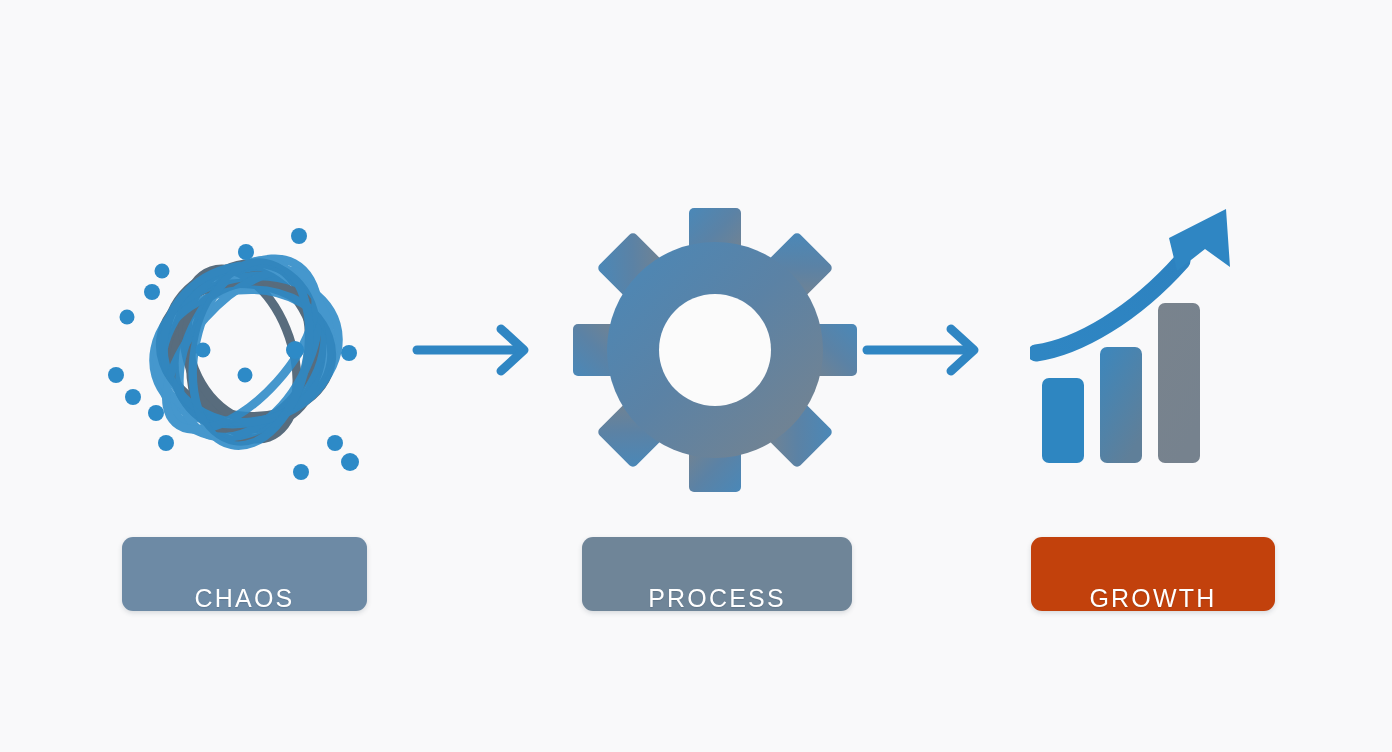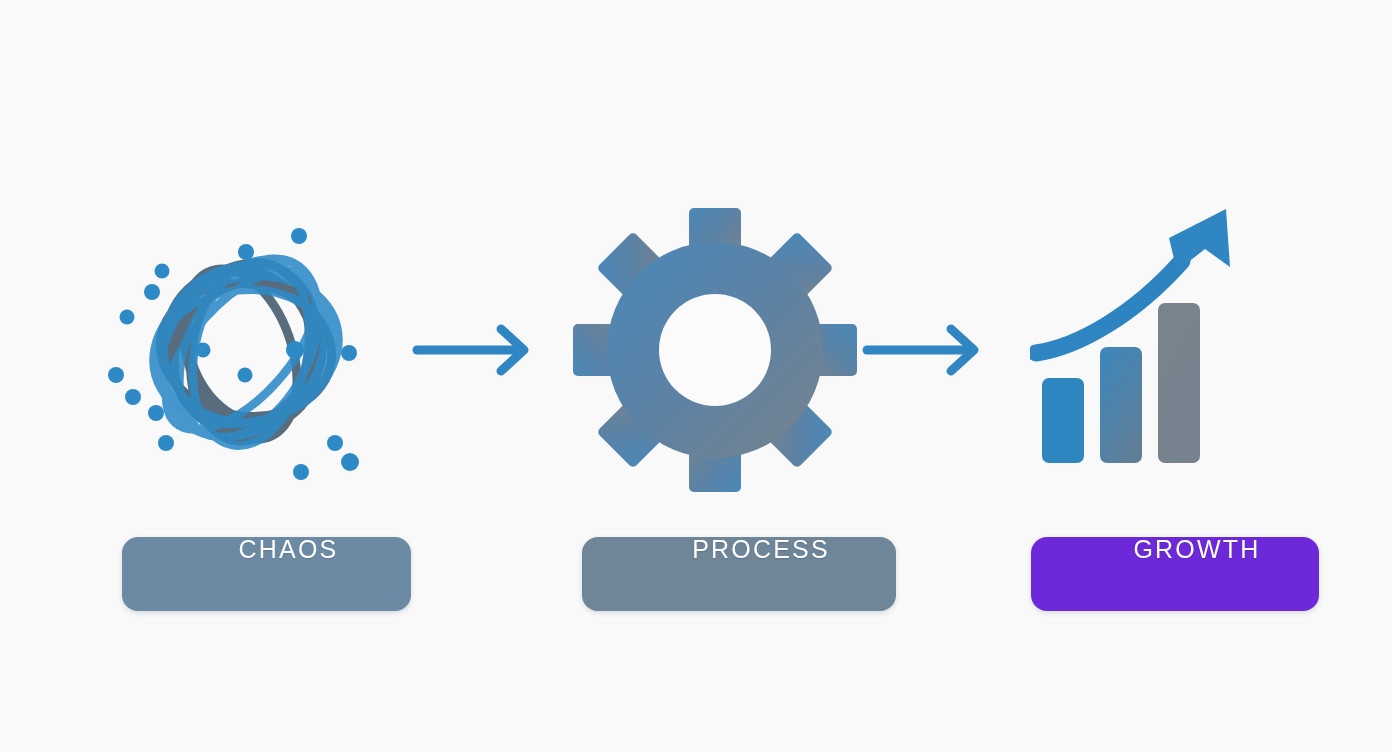--- a/index.html
+++ b/index.html
@@ -27,39 +27,38 @@
   #chaos-icon  { left: 96px;  top: 200px; width: 300px; height: 300px; }
   #gear-icon   { left: 570px; top: 205px; width: 290px; height: 290px; }
   #growth-icon { left: 1030px;top: 205px; width: 230px; height: 280px; }
   #arrow-1     { left: 412px; top: 322px; width: 130px; height: 56px; }
   #arrow-2     { left: 862px; top: 322px; width: 130px; height: 56px; }
 
   
   .label-box {
     position: absolute;
     height: 74px;
-    border-radius: 16px;
+    border-radius: 11px;
     display: flex;
-    align-items: flex-start;
+    align-items: flex-end;
     justify-content: center;
     box-shadow: 0 2px 5px rgba(40,55,70,0.16);
-    padding-left: 44px;
   }
   .label-box span {
     color: #ffffff;
     font-size: 25px;
     letter-spacing: 2.2px;
     font-weight: 400;
     line-height: 1;
     text-shadow: 0 1px 1px rgba(30,45,60,0.18);
     white-space: nowrap;
   }
   #label-chaos   { left: 122px;  top: 537px; width: 245px; background: #6d8aa5; }
   #label-process { left: 582px;  top: 537px; width: 270px; background: #6f8598; }
-  #label-growth  { left: 1031px; top: 537px; width: 244px; background: #6d28d9; }
+  #label-growth  { left: 1031px; top: 537px; width: 244px; background: #c2410c; }
 </style>
 </head>
 <body>
 
 <div id="stage">
 
   <div class="node" id="chaos-icon">
     <svg viewBox="0 0 300 300" width="300" height="300" aria-hidden="true">
       <g fill="none" stroke-linecap="round">
         <g stroke="#4b6173" stroke-width="9" opacity="0.92">

